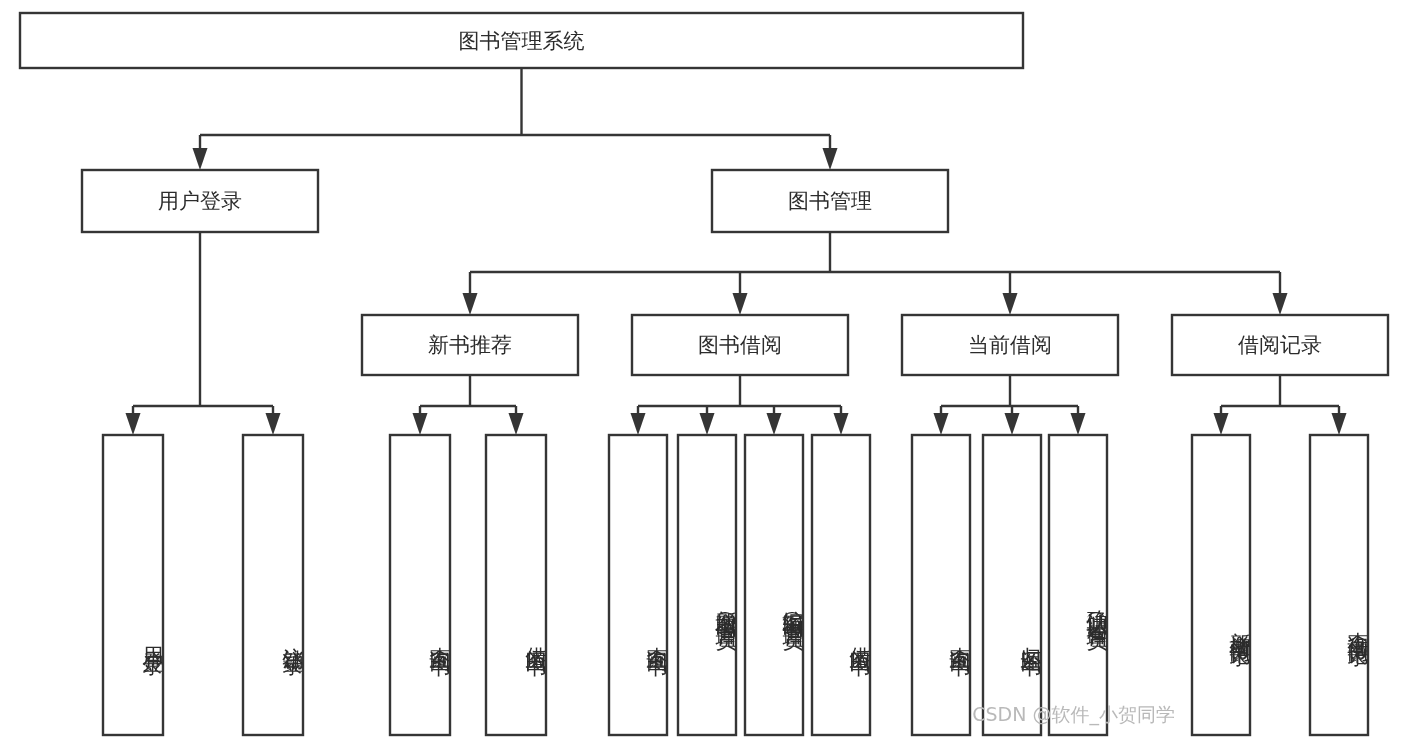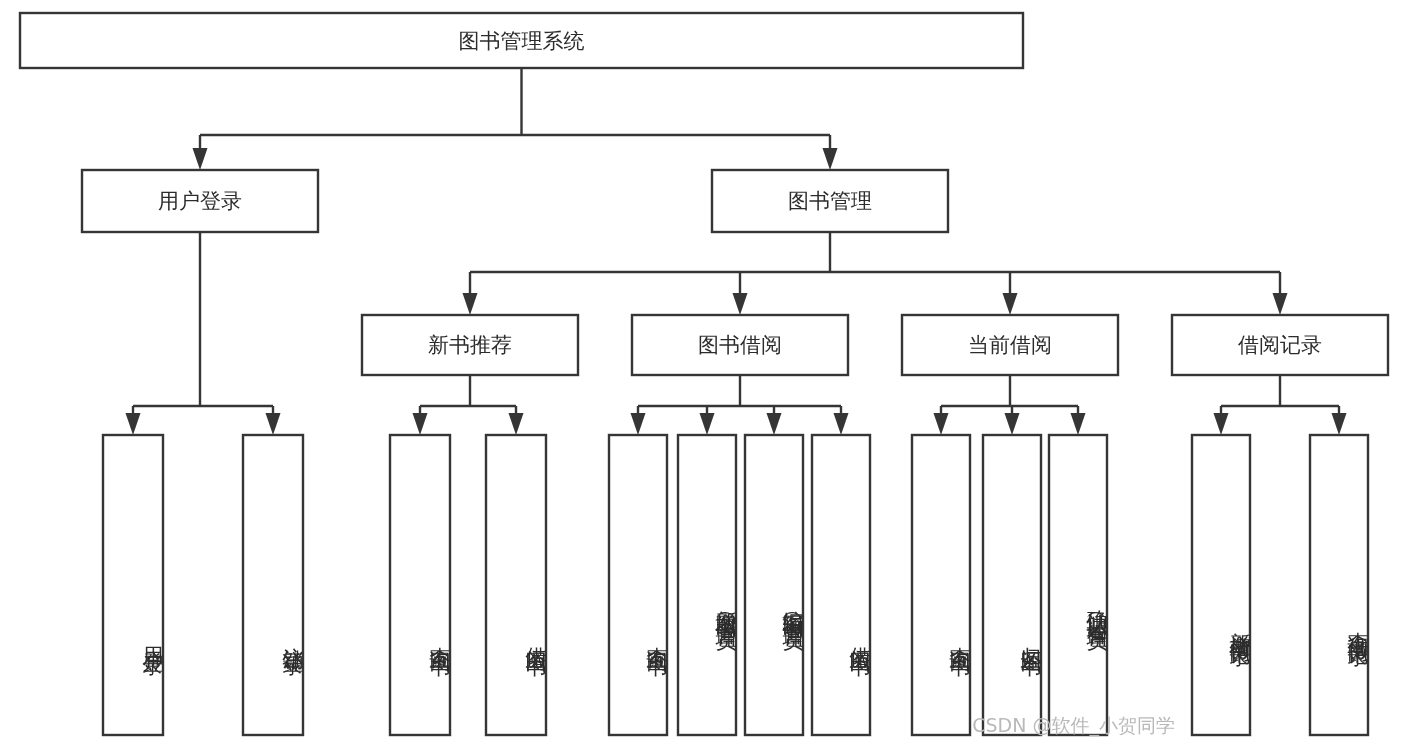--- a/index.html
+++ b/index.html
@@ -62,21 +62,21 @@
     text-align: center;
     display: flex;
     align-items: flex-start;
     justify-content: center;
     white-space: nowrap;
     user-select: none;
   }
   .watermark {
     position: absolute;
     right: 14px;
-    bottom: 8px;
+    bottom: 19px;
     font-family: "DejaVu Sans", "Liberation Sans", sans-serif;
     font-size: 19px;
     color: #b9b9b9;
     white-space: nowrap;
     user-select: none;
   }
 </style>
 </head>
 <body>
 

